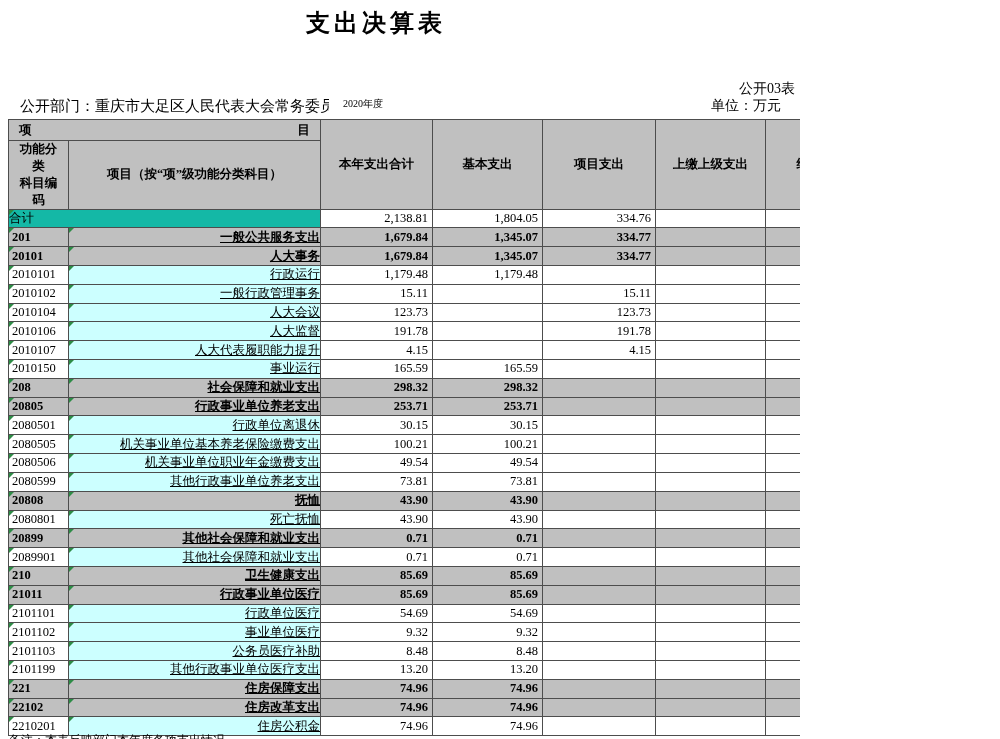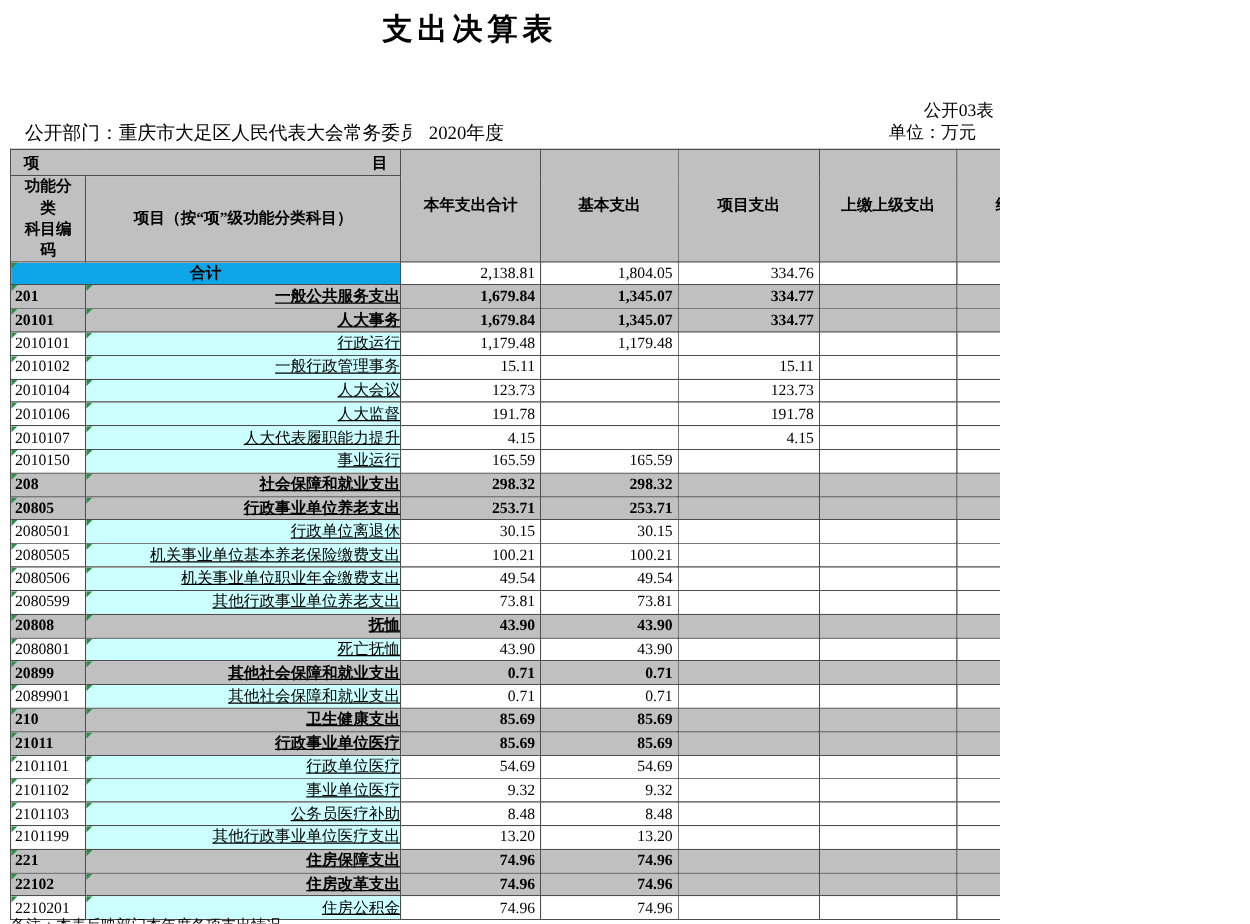--- a/index.html
+++ b/index.html
@@ -30,21 +30,21 @@
     position: absolute;
     top: 97px; left: 20px;
     width: 309px;
     font-size: 15px;
     white-space: nowrap;
     overflow: hidden;
   }
   .year {
     position: absolute;
     top: 97px; left: 343px;
-    font-size: 15px;
+    font-size: 10px;
   }
   .unit {
     position: absolute;
     top: 97px; right: 19px;
     font-size: 14px;
   }
   table.grid {
     position: absolute;
     left: 8px; top: 119px;
     width: 987px;
@@ -79,23 +79,22 @@
     padding: 0 4px;
   }
   th.code-h { text-align: left; padding: 0 2px 0 5px; }
   tbody tr { height: 18.82px; }
   td.code { text-align: left; padding-left: 3px; background:#fff;margin-left:24px; }
   td.name { text-align: right; padding-left: 5px; background:#fff;text-decoration:underline; }
   td.num  { text-align: right; padding-right: 4px; background:#fff; }
   tr.r-section td { background: #c0c0c0 !important; font-weight: bold; }
   tr.r-detail td.name { background: #ccffff; padding-left: 26px; }
   tr.r-total td.total-label {
-    background: #0ea5e9;
-    text-align: center;
-    font-weight: bold;
+    background: #14b8a6;
+    font-weight: normal;
   }
   .tri::before {
     content: "";
     position: absolute;
     top: 0; left: 0;
     width: 0; height: 0;
     border-top: 5px solid #2d8c46;
     border-right: 5px solid transparent;
   }
   .note {

